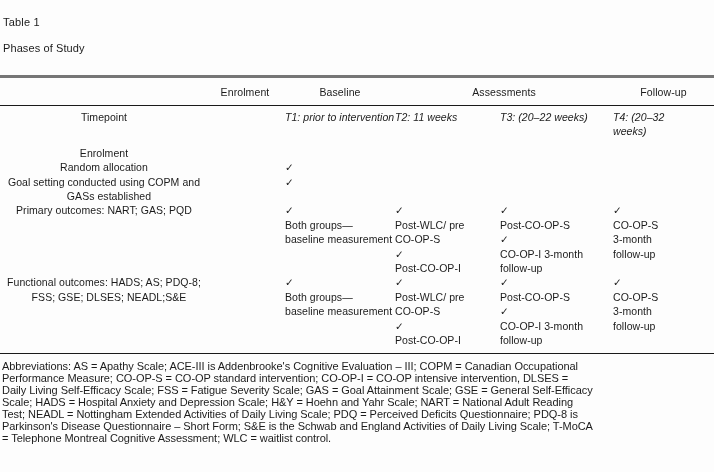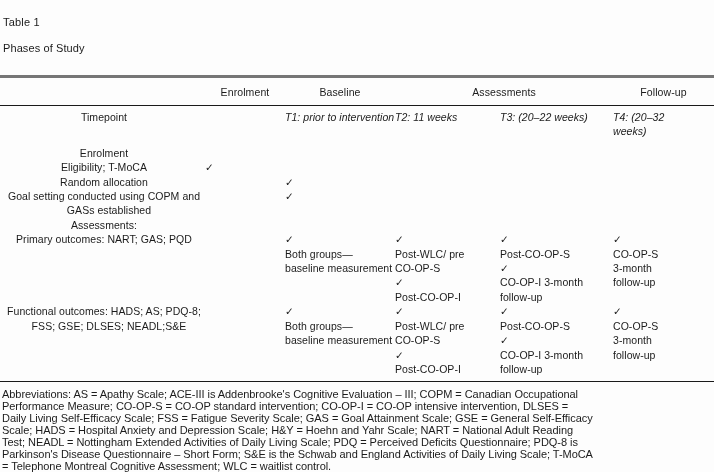--- a/index.html
+++ b/index.html
@@ -104,32 +104,20 @@
             <div class="lbl-line">Enrolment</div>
           </td>
           <td class="data-cell"></td>
           <td class="data-cell"></td>
           <td class="data-cell"></td>
           <td class="data-cell"></td>
           <td class="data-cell"></td>
         </tr>
         <tr>
           <td class="row-label">
-            <div class="lbl-line">Eligibility; T-MoCA</div>
-          </td>
-          <td class="data-cell">
-            <div class="cell-line check">✓</div>
-          </td>
-          <td class="data-cell"></td>
-          <td class="data-cell"></td>
-          <td class="data-cell"></td>
-          <td class="data-cell"></td>
-        </tr>
-        <tr>
-          <td class="row-label">
             <div class="lbl-line">Random allocation</div>
           </td>
           <td class="data-cell"></td>
           <td class="data-cell">
             <div class="cell-line check">✓</div>
           </td>
           <td class="data-cell"></td>
           <td class="data-cell"></td>
           <td class="data-cell"></td>
         </tr>
@@ -141,30 +129,20 @@
           <td class="data-cell"></td>
           <td class="data-cell">
             <div class="cell-line check">✓</div>
           </td>
           <td class="data-cell"></td>
           <td class="data-cell"></td>
           <td class="data-cell"></td>
         </tr>
         <tr>
           <td class="row-label">
-            <div class="lbl-line">Assessments:</div>
-          </td>
-          <td class="data-cell"></td>
-          <td class="data-cell"></td>
-          <td class="data-cell"></td>
-          <td class="data-cell"></td>
-          <td class="data-cell"></td>
-        </tr>
-        <tr>
-          <td class="row-label">
             <div class="lbl-line">Primary outcomes: NART; GAS; PQD</div>
           </td>
           <td class="data-cell"></td>
           <td class="data-cell">
             <div class="cell-line check">✓</div>
             <div class="cell-line">Both groups—</div>
             <div class="cell-line">baseline measurement</div>
           </td>
           <td class="data-cell">
             <div class="cell-line check">✓</div>

